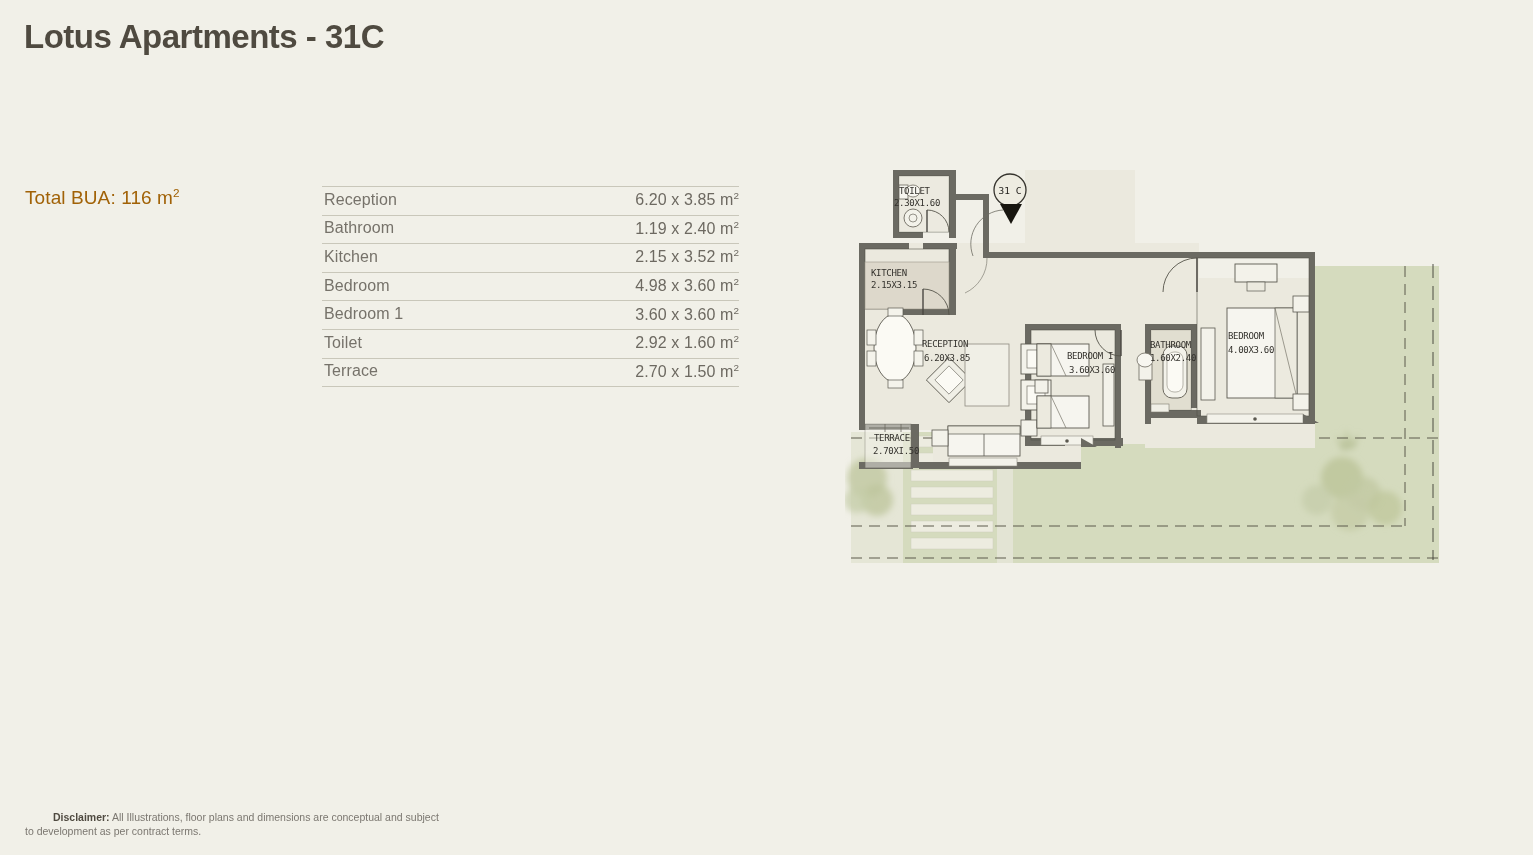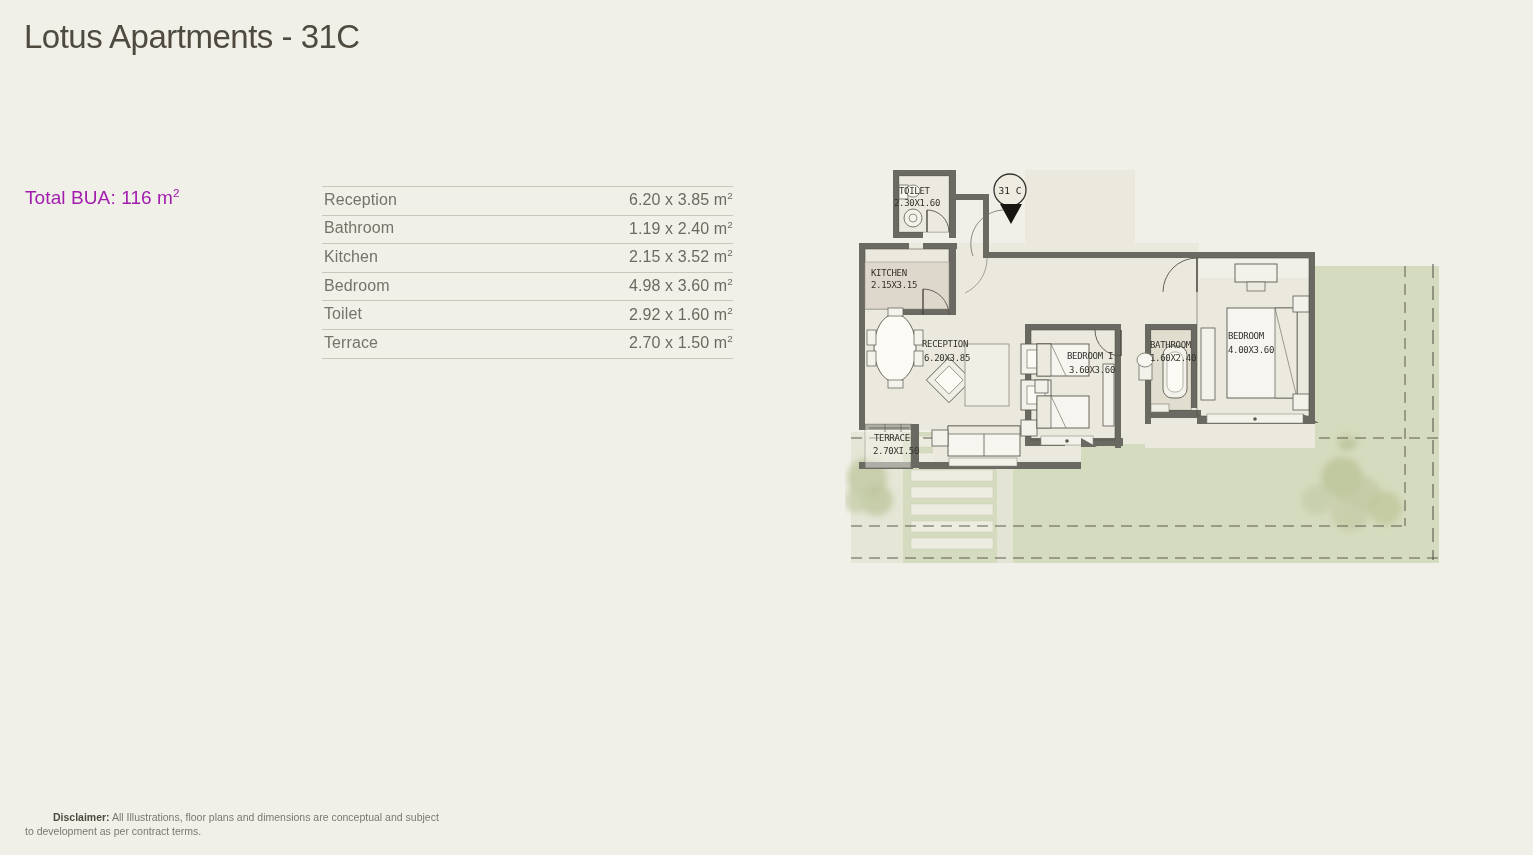--- a/index.html
+++ b/index.html
@@ -16,35 +16,35 @@
     position: relative;
     -webkit-font-smoothing: antialiased;
   }
 
   
   #page-title {
     position: absolute;
     left: 24px;
     top: 18px;
     font-size: 33px;
-    font-weight: 400;
+    font-weight: 700;
     letter-spacing: -0.5px;
     color: #4f4a40;
   }
 
   
   #summary {
     position: absolute;
     left: 25px;
     top: 186px;
     width: 270px;
   }
   #summary .bua {
     font-size: 19px;
-    color: #a21caf;
+    color: #a16207;
     letter-spacing: 0.1px;
     margin-bottom: 13px;
   }
   #summary .floor {
     font-size: 19px;
     color: #6e6a60;
     letter-spacing: 0.1px;
   }
   sup.sq { font-size: 0.62em; vertical-align: super; }
 
@@ -133,20 +133,24 @@
         <td>Bathroom</td>
         <td class="dim"><span>1.19 x 2.40 m</span><sup class="sq">2</sup></td>
       </tr>
       <tr>
         <td>Kitchen</td>
         <td class="dim"><span>2.15 x 3.52 m</span><sup class="sq">2</sup></td>
       </tr>
       <tr>
         <td>Bedroom</td>
         <td class="dim"><span>4.98 x 3.60 m</span><sup class="sq">2</sup></td>
+      </tr>
+      <tr>
+        <td>Bedroom 1</td>
+        <td class="dim"><span>3.60 x 3.60  m</span><sup class="sq">2</sup></td>
       </tr>
       <tr>
         <td>Toilet</td>
         <td class="dim"><span>2.92  x 1.60 m</span><sup class="sq">2</sup></td>
       </tr>
       <tr>
         <td>Terrace</td>
         <td class="dim"><span>2.70 x 1.50  m</span><sup class="sq">2</sup></td>
       </tr>
     </tbody>

